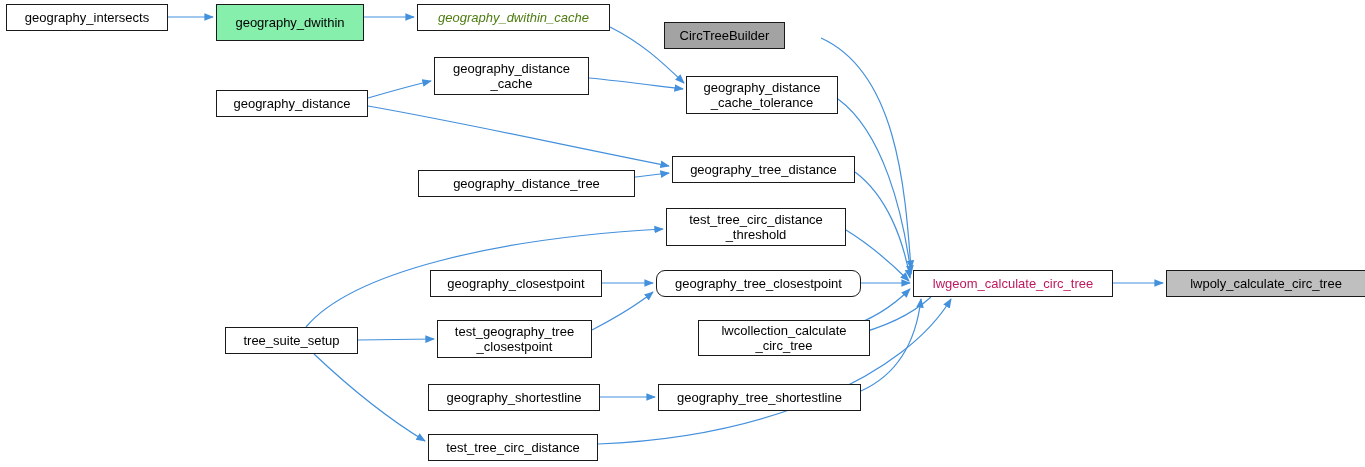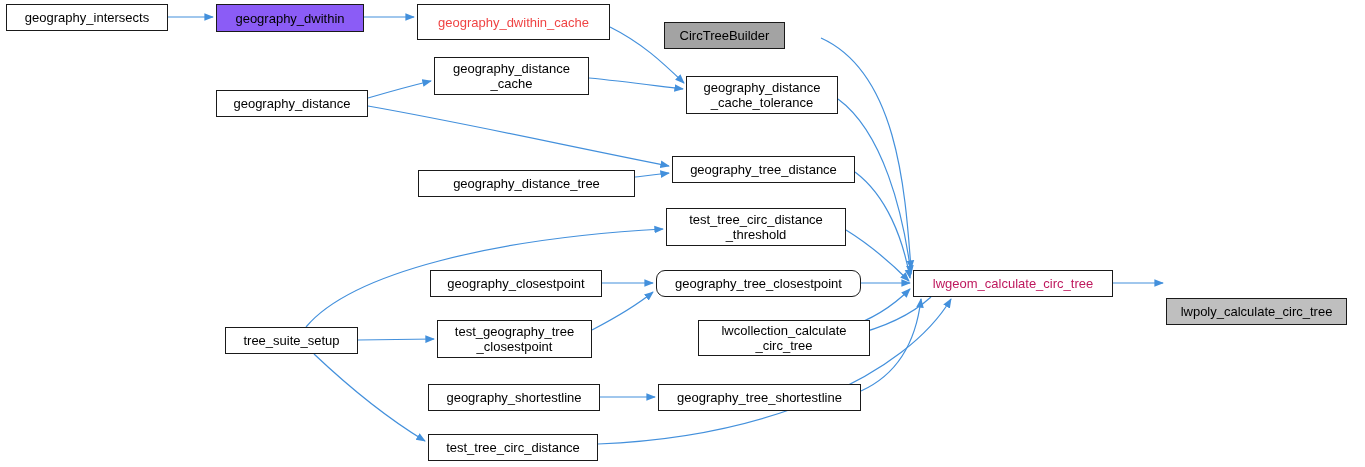--- a/index.html
+++ b/index.html
@@ -83,24 +83,24 @@
         <path d="M931,297 C910,316 883,328 849,336" fill="none" stroke="#4390DC" stroke-width="1.2" marker-end="url(#arrowhead)"></path>
         <path d="M861,391 C903,372 917,333 921,299" fill="none" stroke="#4390DC" stroke-width="1.2" marker-end="url(#arrowhead)"></path>
         <path d="M598,444 C772,437 906,374 951,299" fill="none" stroke="#4390DC" stroke-width="1.2" marker-end="url(#arrowhead)"></path>
         <path d="M1113,283 L1163,283" fill="none" stroke="#4390DC" stroke-width="1.2" marker-end="url(#arrowhead)"></path>
       </g>
   </svg>
   <div>
       <div class="node" style="left: 6px; top: 4px; width: 162px; height: 27px; background: rgb(255, 255, 255); border-color: rgb(26, 26, 26); color: rgb(0, 0, 0);">
         <span>geography_intersects</span>
       </div>
-      <div class="node" style="left: 216px; top: 4px; width: 148px; height: 28px; background: #8b5cf6; border-color: rgb(26, 26, 26); color: rgb(0, 0, 0);">
+      <div class="node" style="left: 216px; top: 4px; width: 148px; height: 37px; background: #86efac; border-color: rgb(26, 26, 26); color: rgb(0, 0, 0);">
         <span>geography_dwithin</span>
       </div>
-      <div class="node" style="left: 417px; top: 4px; width: 193px; height: 36px; background: rgb(255, 255, 255); border-color: rgb(26, 26, 26); color: #ef4444;">
+      <div class="node" style="left: 417px; top: 4px; width: 193px; height: 27px; background: rgb(255, 255, 255); border-color: rgb(26, 26, 26); color: #4d7c0f; font-style: italic;">
         <span>geography_dwithin_cache</span>
       </div>
       <div class="node" style="left: 664px; top: 22px; width: 121px; height: 27px; background: #a3a3a3; border-color: rgb(26, 26, 26); color: rgb(0, 0, 0);">
         <span>CircTreeBuilder</span>
       </div>
       <div class="node" style="left: 434px; top: 57px; width: 155px; height: 38px; background: rgb(255, 255, 255); border-color: rgb(26, 26, 26); color: rgb(0, 0, 0);">
         <span>geography_distance</span>
         <span>_cache</span>
       </div>
       <div class="node" style="left: 216px; top: 90px; width: 152px; height: 27px; background: rgb(255, 255, 255); border-color: rgb(26, 26, 26); color: rgb(0, 0, 0);">
@@ -122,21 +122,21 @@
       </div>
       <div class="node" style="left: 430px; top: 270px; width: 172px; height: 27px; background: rgb(255, 255, 255); border-color: rgb(26, 26, 26); color: rgb(0, 0, 0);">
         <span>geography_closestpoint</span>
       </div>
       <div class="node" style="left: 656px; top: 270px; width: 205px; height: 27px; background: rgb(255, 255, 255); border-color: rgb(26, 26, 26); color: rgb(0, 0, 0); border-radius: 9px;">
         <span>geography_tree_closestpoint</span>
       </div>
       <div class="node" style="left: 913px; top: 270px; width: 200px; height: 27px; background: rgb(255, 255, 255); border-color: rgb(26, 26, 26); color: #be185d;">
         <span>lwgeom_calculate_circ_tree</span>
       </div>
-      <div class="node highlight" style="left: 1166px; top: 270px; width: 181px; height: 27px; background: rgb(191, 191, 191); border-color: rgb(26, 26, 26); color: rgb(0, 0, 0); margin-top: 28px;">
+      <div class="node highlight" style="left: 1166px; top: 270px; width: 200px; height: 27px; background: rgb(191, 191, 191); border-color: rgb(26, 26, 26); color: rgb(0, 0, 0);">
         <span>lwpoly_calculate_circ_tree</span>
       </div>
       <div class="node" style="left: 225px; top: 327px; width: 133px; height: 27px; background: rgb(255, 255, 255); border-color: rgb(26, 26, 26); color: rgb(0, 0, 0);">
         <span>tree_suite_setup</span>
       </div>
       <div class="node" style="left: 437px; top: 320px; width: 155px; height: 38px; background: rgb(255, 255, 255); border-color: rgb(26, 26, 26); color: rgb(0, 0, 0);">
         <span>test_geography_tree</span>
         <span>_closestpoint</span>
       </div>
       <div class="node" style="left: 698px; top: 320px; width: 172px; height: 36px; background: rgb(255, 255, 255); border-color: rgb(26, 26, 26); color: rgb(0, 0, 0);">

